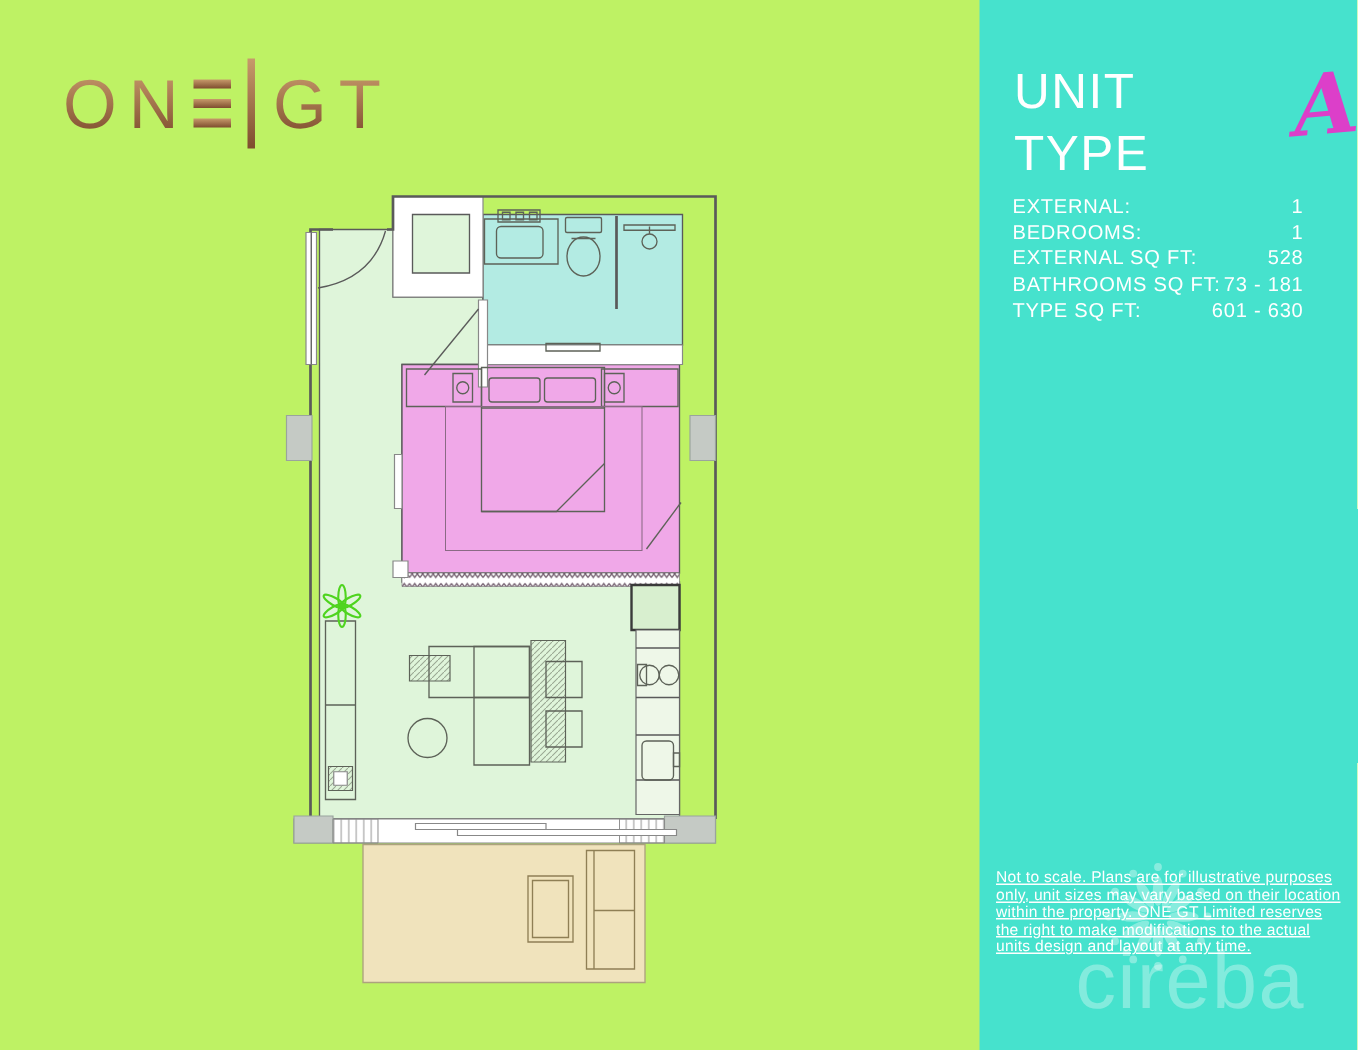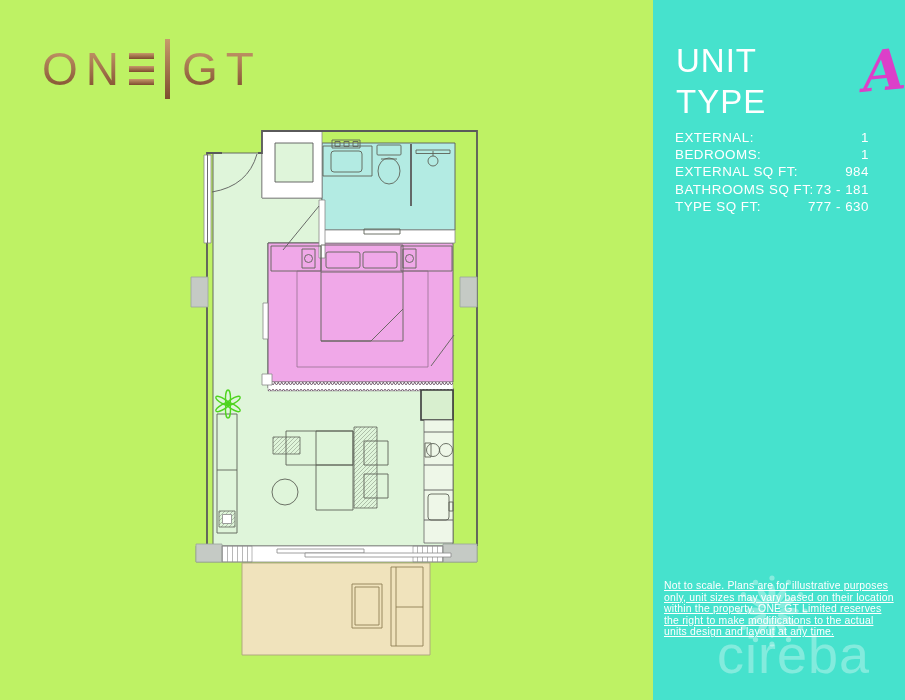--- a/index.html
+++ b/index.html
@@ -231,29 +231,29 @@
       <div class="detail-row">
         <span>EXTERNAL:</span>
         <span>1</span>
       </div>
       <div class="detail-row">
         <span>BEDROOMS:</span>
         <span>1</span>
       </div>
       <div class="detail-row">
         <span>EXTERNAL SQ FT:</span>
-        <span>984</span>
+        <span>528</span>
       </div>
       <div class="detail-row">
         <span>BATHROOMS SQ FT:</span>
         <span>73 - 181</span>
       </div>
       <div class="detail-row">
         <span>TYPE SQ FT:</span>
-        <span>777 - 630</span>
+        <span>601 - 630</span>
       </div>
     </div>
 
     <svg class="wm-flower" width="90" height="90" viewBox="0 0 90 90" xmlns="http://www.w3.org/2000/svg">
       <g transform="translate(45,45)" fill="#fff" opacity=".35">
         <g>
           <ellipse rx="3.5" ry="10" transform="rotate(0) translate(0,-17)"></ellipse>
           <ellipse rx="3.5" ry="10" transform="rotate(30) translate(0,-17)"></ellipse>
           <ellipse rx="3.5" ry="10" transform="rotate(60) translate(0,-17)"></ellipse>
           <ellipse rx="3.5" ry="10" transform="rotate(90) translate(0,-17)"></ellipse>

